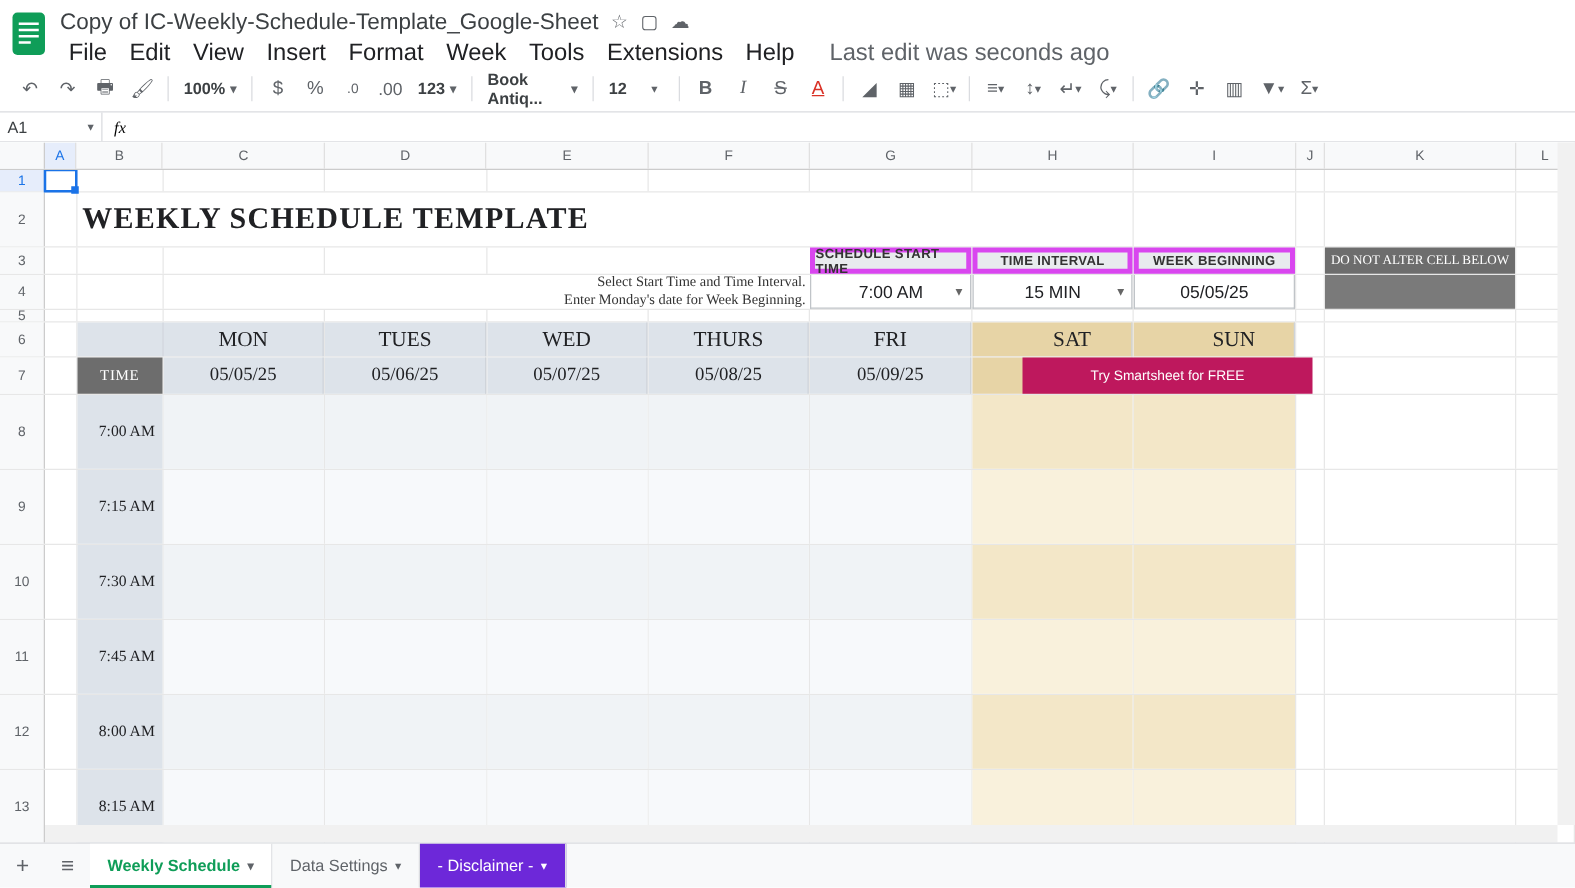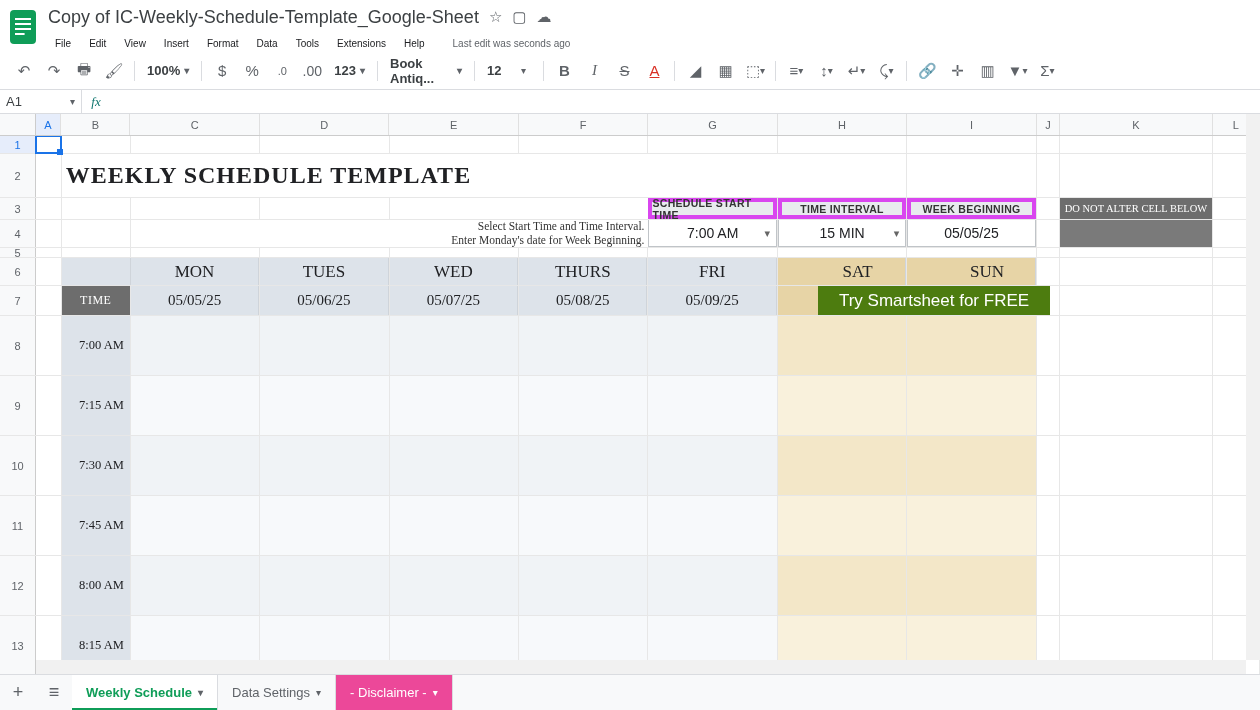--- a/index.html
+++ b/index.html
@@ -11,34 +11,34 @@
   .doc-icon::before { content: ""; position: absolute; inset: 8px 5px; background:
     linear-gradient(#fff,#fff) 0 0/100% 2px no-repeat,
     linear-gradient(#fff,#fff) 0 5px/100% 2px no-repeat,
     linear-gradient(#fff,#fff) 0 10px/100% 2px no-repeat,
     linear-gradient(#fff,#fff) 0 15px/60% 2px no-repeat; }
   .doc-meta { display: flex; flex-direction: column; }
   .doc-title-row { display: flex; align-items: center; gap: 10px; height: 22px; }
   .doc-title { font-size: 18px; color: #3c4043; }
   .title-icon { color: #5f6368; font-size: 15px; }
   .menu-row { display: flex; align-items: center; gap: 4px; height: 26px; margin-top: 2px; }
-  .menu-item { padding: 4px 7px; font-size: 10px; color: #202124; border-radius: 3px; }
+  .menu-item { padding: 4px 7px; font-size: 19px; color: #202124; border-radius: 3px; }
   .last-edit { color: #5f6368; margin-left: 10px; }
 
   
   .toolbar { display: flex; align-items: center; height: 38px; padding: 0 10px; border-bottom: 1px solid #dadce0; gap: 2px; }
   .tbtn { min-width: 28px; height: 28px; display: inline-flex; align-items: center; justify-content: center; color: #5f6368; font-size: 15px; border-radius: 3px; cursor: pointer; }
   .tsep { width: 1px; height: 20px; background: #dadce0; margin: 0 4px; }
   .tsel { display: inline-flex; align-items: center; height: 26px; padding: 0 6px; color: #3c4043; font-size: 13px; gap: 4px; font-weight: bold; }
   .tsel .caret, .caret { color: #5f6368; font-size: 10px; }
 
   
   .namebar { display: flex; align-items: center; height: 24px; border-bottom: 1px solid #dadce0; }
   .namebox { width: 82px; height: 100%; border-right: 1px solid #dadce0; display: flex; align-items: center; padding: 0 6px; justify-content: space-between; font-size: 13px; color: #3c4043; }
-  .fx { width: 28px; text-align: center; color: #0f766e; font-style: italic; font-family: "Times New Roman", serif; }
+  .fx { width: 28px; text-align: center; color: #000000; font-style: italic; font-family: "Times New Roman", serif; }
   .formula-input { flex: 1; height: 100%; }
 
   
   .grid-wrap { position: absolute; top: 114px; left: 0; right: 0; bottom: 36px; overflow: hidden; background: #fff; }
   .colhead-row { position: absolute; top: 0; left: 0; right: 0; height: 22px; display: flex; background: #f8f9fa; border-bottom: 1px solid #ccc; }
   .rowhead-col { width: 36px; height: 100%; border-right: 1px solid #ccc; background: #f8f9fa; text-align: center; font-size: 11px; color: #5f6368; line-height: 22px; }
   .colcell { border-right: 1px solid #e0e0e0; height: 100%; text-align: center; font-size: 11px; color: #5f6368; line-height: 22px; }
   .grid-body { position: absolute; top: 22px; left: 0; right: 0; bottom: 0; overflow: auto; }
   .row { display: flex; border-bottom: 1px solid #e7e7e7; position: relative; }
   .rownum { width: 36px; flex-shrink: 0; background: #f8f9fa; border-right: 1px solid #ccc; text-align: center; font-size: 11px; color: #5f6368; display: flex; align-items: center; justify-content: center; }
@@ -59,21 +59,21 @@
   .dayhdr.weekend { background: #e7d4a6; padding-left: 32px; }
   .datehdr { background: #dde3ea; font-size: 15px; font-family: "Book Antiqua", Georgia, serif; width: 100%; height: 100%; display: flex; align-items: center; justify-content: center; border-right: 1px solid #cfd4da; }
   .datehdr.weekend { background: #e7d4a6; }
   .time-lbl { background: #6d6d6d; color: #fff; font-size: 12px; width: 100%; height: 100%; display: flex; align-items: center; justify-content: center; font-family: "Book Antiqua", Georgia, serif; letter-spacing: 0.5px; }
   .time-cell { background: #dde3ea; font-size: 12.5px; text-align: right; padding-right: 6px; width: 100%; height: 100%; display: flex; align-items: center; justify-content: flex-end; font-family: "Book Antiqua", Georgia, serif; }
   .sched-cell { width: 100%; height: 100%; }
   .wk { background: #f0f3f6; }
   .wk.alt { background: #f7f9fb; }
   .we { background: #f3e7c8; }
   .we.alt { background: #f9f1dc; }
-  .cta { position: absolute; background: #4d7c0f; color: #fff; font-size: 17px; display: flex; align-items: center; justify-content: center; right: 0; z-index: 5; }
+  .cta { position: absolute; background: #be185d; color: #fff; font-size: 11px; display: flex; align-items: center; justify-content: center; right: 0; z-index: 5; }
 
   
   .sel { position: absolute; border: 2px solid #1a73e8; pointer-events: none; z-index: 10; }
   .sel::after { content: ""; position: absolute; right: -3px; bottom: -3px; width: 6px; height: 6px; background: #1a73e8; }
   .selhdr { background: #e6edfb !important; color: #1a73e8 !important; }
 
   
   .sheetbar { position: absolute; left: 0; right: 0; bottom: 0; height: 36px; border-top: 1px solid #dadce0; display: flex; align-items: stretch; background: #f8f9fa; }
   .sbtn { width: 36px; display: flex; align-items: center; justify-content: center; color: #5f6368; font-size: 18px; }
   .stab { display: flex; align-items: center; padding: 0 14px; font-size: 13px; border-right: 1px solid #dadce0; background: #fff; gap: 6px; position: relative; }
@@ -96,21 +96,21 @@
       <span class="title-icon">☆</span>
       <span class="title-icon">▢</span>
       <span class="title-icon">☁</span>
     </div>
     <div class="menu-row">
       <span class="menu-item">File</span>
       <span class="menu-item">Edit</span>
       <span class="menu-item">View</span>
       <span class="menu-item">Insert</span>
       <span class="menu-item">Format</span>
-      <span class="menu-item">Data</span>
+      <span class="menu-item">Week</span>
       <span class="menu-item">Tools</span>
       <span class="menu-item">Extensions</span>
       <span class="menu-item">Help</span>
       <span class="menu-item last-edit">Last edit was seconds ago</span>
     </div>
   </div>
 </div>
 
 <div class="toolbar">
   <span class="tbtn">↶</span>
@@ -549,17 +549,17 @@
   <div class="sbtn">+</div>
   <div class="sbtn">≡</div>
   <div class="stab active">
       <span>Weekly Schedule</span>
       <span class="caret">▾</span>
     </div>
   <div class="stab inactive">
       <span>Data Settings</span>
       <span class="caret">▾</span>
     </div>
-  <div class="stab inactive" style="background:#ec4899;color:#fff">
+  <div class="stab inactive" style="background:#6d28d9;color:#fff">
       <span>- Disclaimer -</span>
       <span class="caret" style="color:#fff">▾</span>
     </div>
 </div>
 
 </body></html>

